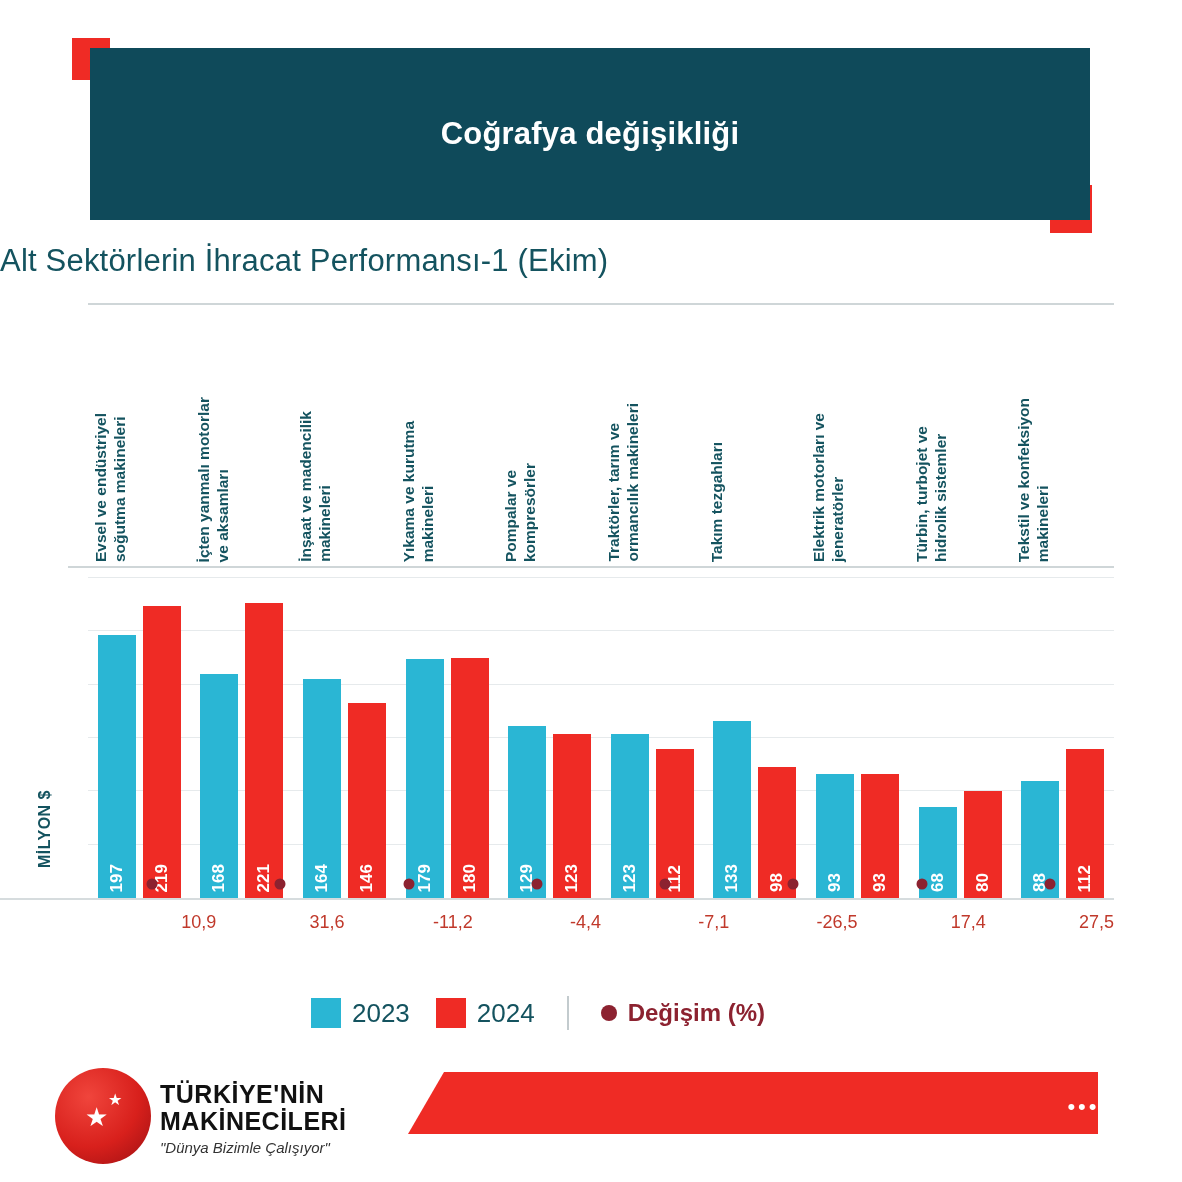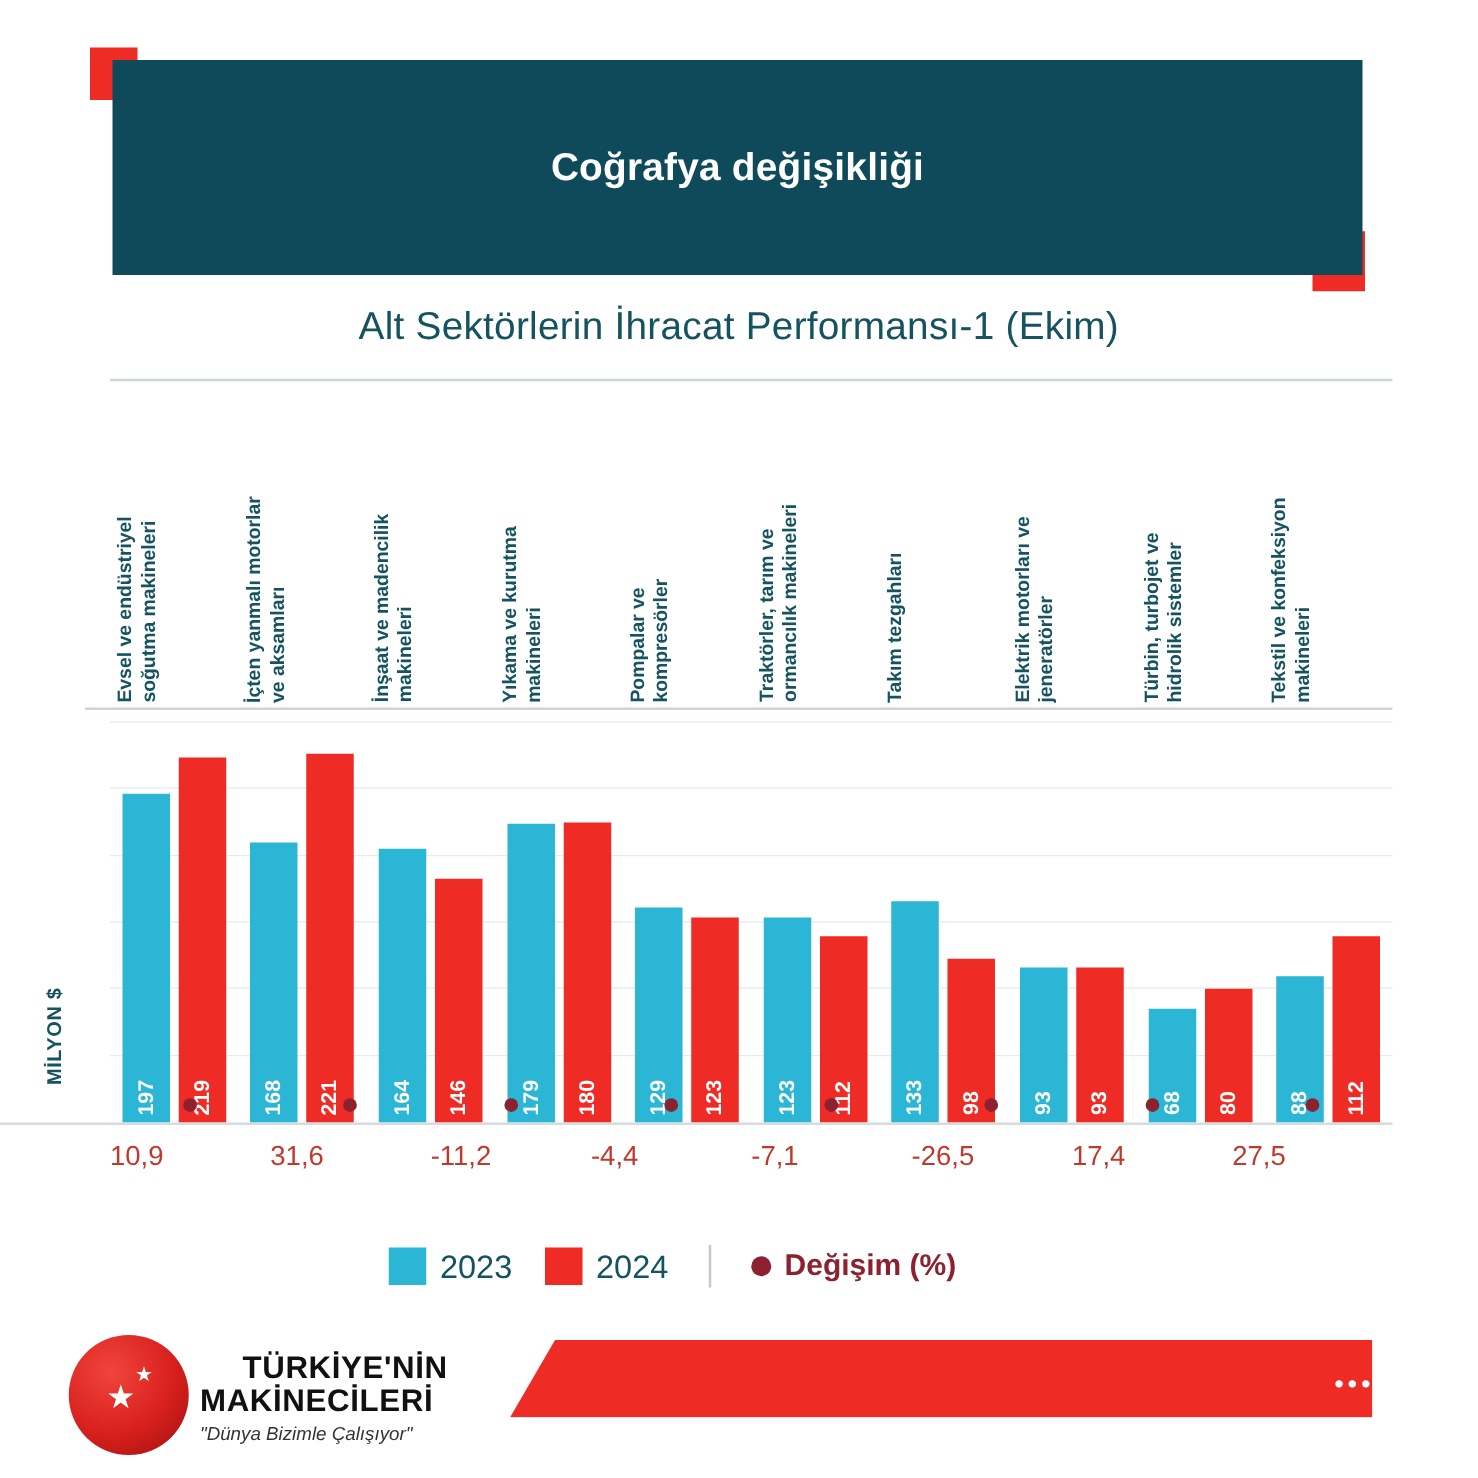--- a/index.html
+++ b/index.html
@@ -24,21 +24,21 @@
   .header-box{
     position:absolute;left:90px;top:48px;width:1000px;height:172px;
     background:#0f4a5a;
     display:flex;align-items:center;justify-content:center;
   }
   .header-title{
     text-align:left;color:#ffffff;font-weight:bold;font-size:31px;
     line-height:1.42;letter-spacing:.2px;
   }
   .subtitle{
-    position:absolute;left:0;top:243px;width:1182px;text-align:center;
+    position:absolute;left:0;top:243px;width:1182px;text-align:left;
     font-size:31px;color:#14535f;letter-spacing:.2px;
   }
 
   
   .cat-area{
     position:absolute;left:88px;top:312px;width:1026px;height:250px;
     display:flex;
   }
   .cat-cell{
     flex:1 1 0;display:flex;align-items:flex-end;justify-content:flex-start;
@@ -94,22 +94,22 @@
     position:absolute;left:88px;top:884px;width:1026px;height:60px;display:flex;
   }
   .change-cell{
     flex:1 1 0;position:relative;text-align:center;
   }
   .dot{
     width:11px;height:11px;border-radius:50%;background:#8c2230;
     position:absolute;left:50%;top:0;transform:translate(-50%,-50%);
   }
   .change-val{
-    position:absolute;left:0;top:28px;width:100%;text-align:left;
-    font-size:22px;color:#c0392b;font-weight:normal;
+    position:absolute;left:0;top:28px;width:100%;text-align:right;
+    font-size:18px;color:#c0392b;font-weight:normal;
   }
 
   
   .legend{
     position:absolute;left:0;top:996px;width:1076px;
     display:flex;align-items:center;justify-content:center;gap:26px;
   }
   .legend-item{display:flex;align-items:center;gap:11px;}
   .swatch{width:30px;height:30px;}
   .sw-2023{background:#2ab6d4;}
@@ -126,21 +126,21 @@
     background:radial-gradient(circle at 35% 30%, #f0453c 0%, #d8201c 55%, #9c0f12 100%);
   }
   .logo-star{
     position:absolute;color:#ffffff;
   }
   .star-big{left:85px;top:52px;font-size:26px;}
   .star-small{left:108px;top:40px;font-size:16px;}
   .logo-text{
     position:absolute;left:160px;top:30px;color:#1b1b1b;
   }
-  .logo-l1{font-size:25px;font-weight:bold;letter-spacing:.5px;color:#111;margin-left:34px;}
+  .logo-l1{font-size:25px;font-weight:bold;letter-spacing:.5px;color:#111;}
   .logo-l2{font-size:25px;font-weight:bold;letter-spacing:.5px;color:#111;margin-top:-2px;}
   .logo-l3{font-size:15px;font-style:italic;color:#333;margin-top:3px;}
   .red-banner{
     position:absolute;left:408px;top:1072px;width:690px;height:62px;
     background:#ef2b25;
     clip-path:polygon(36px 0, 690px 0, 690px 62px, 0 62px);
   }
   .banner-arrow{
     position:absolute;right:48px;top:1090px;display:flex;align-items:center;gap:6px;
   }

